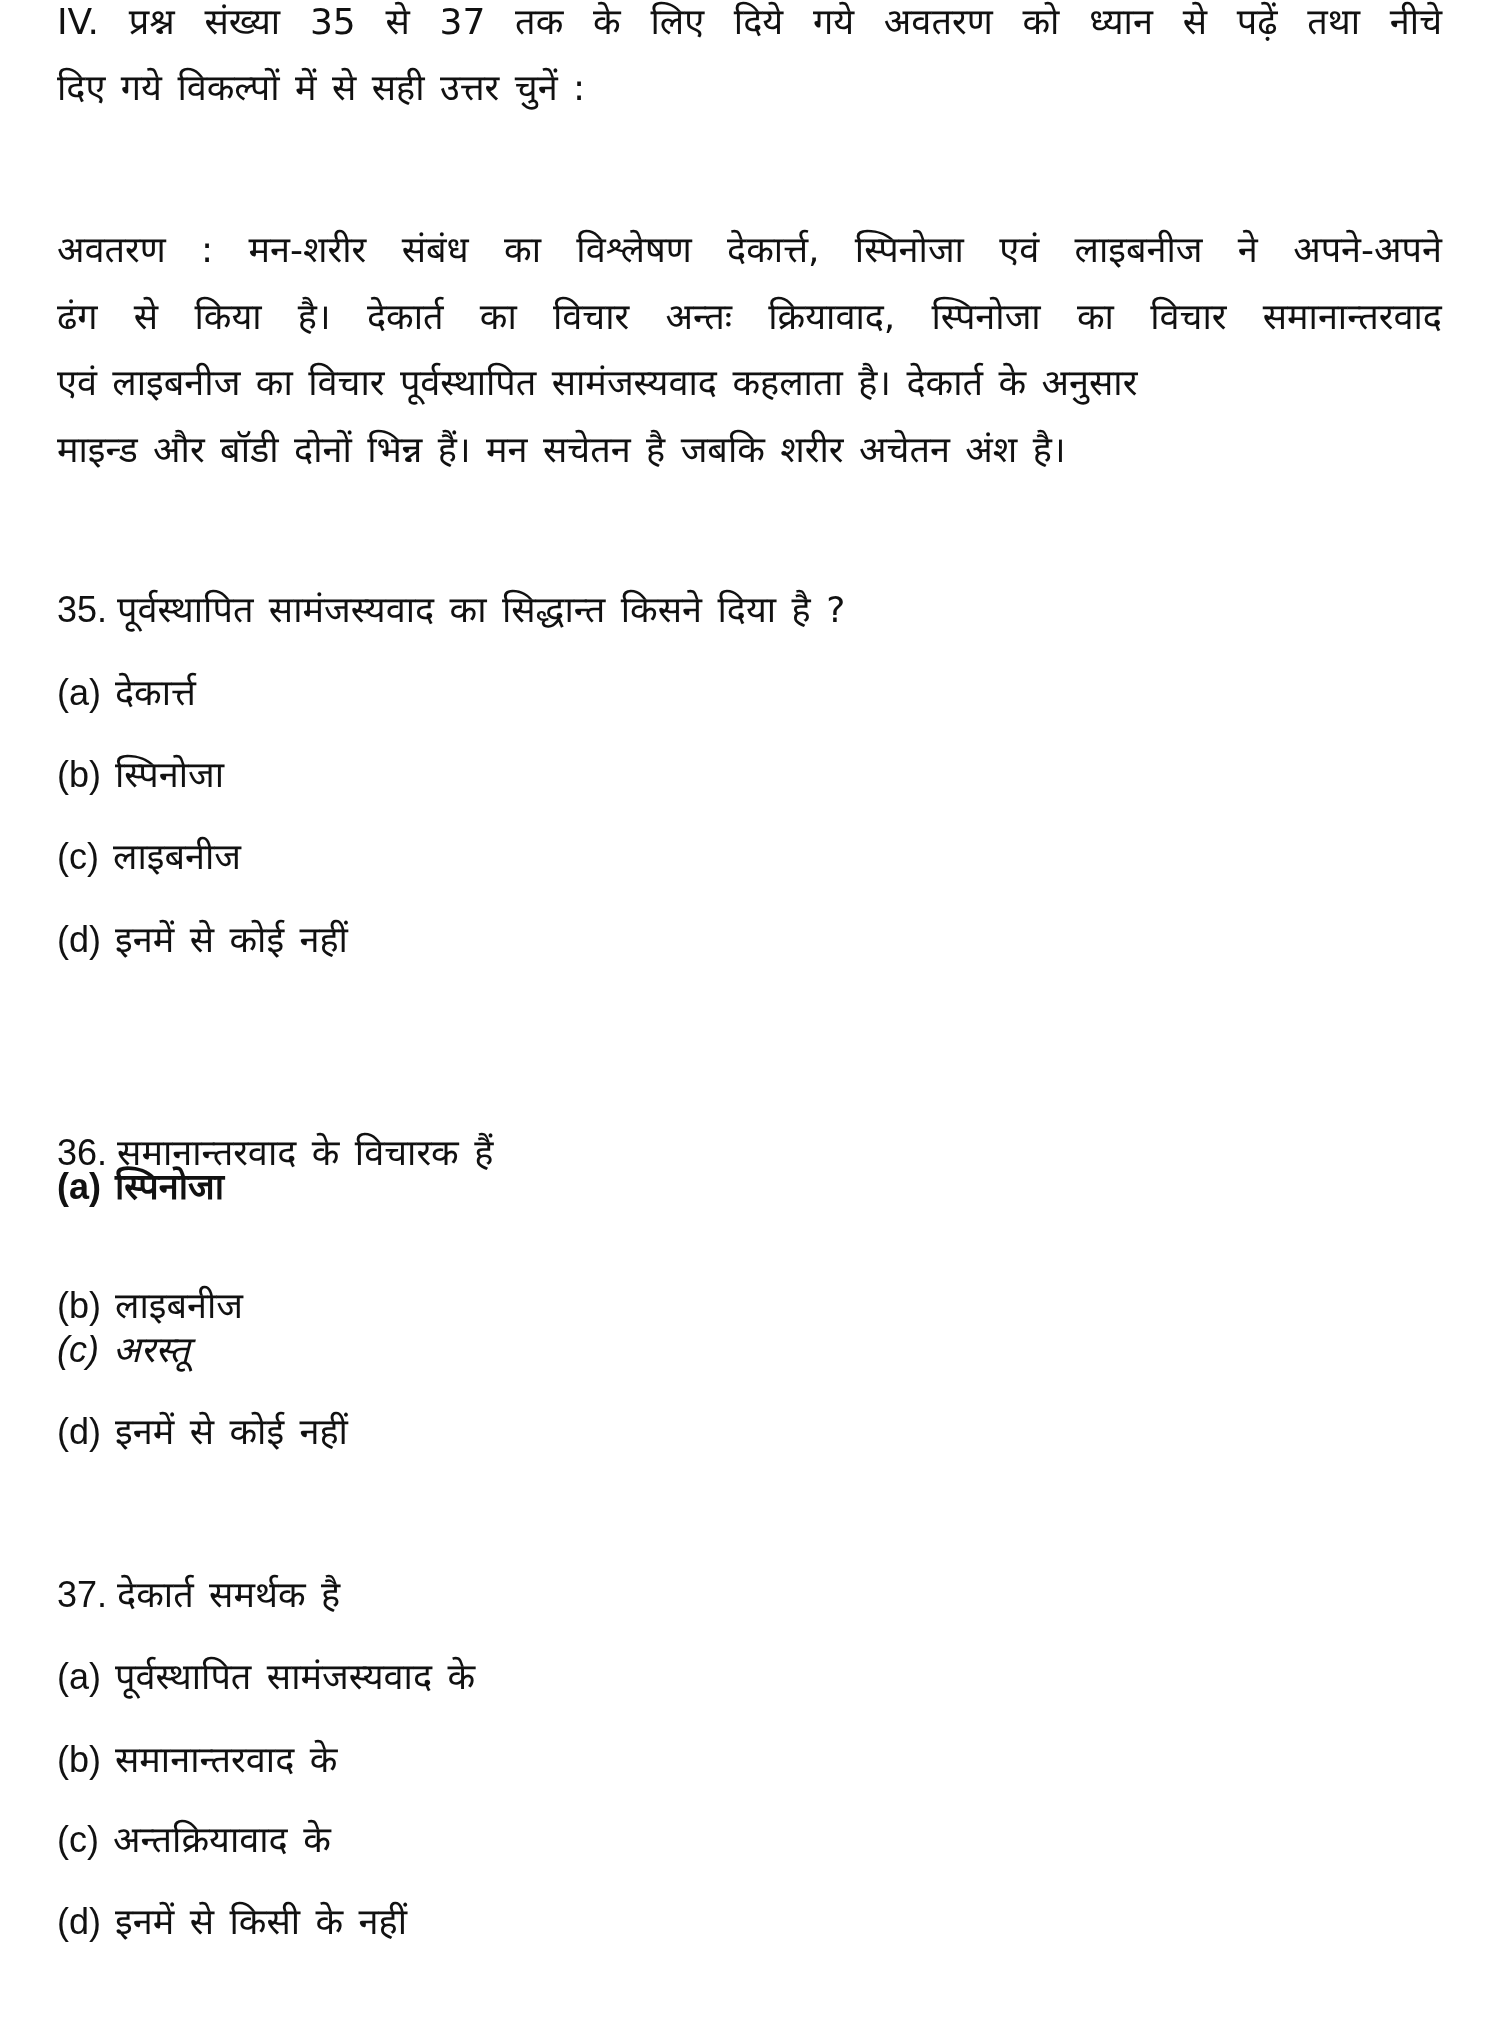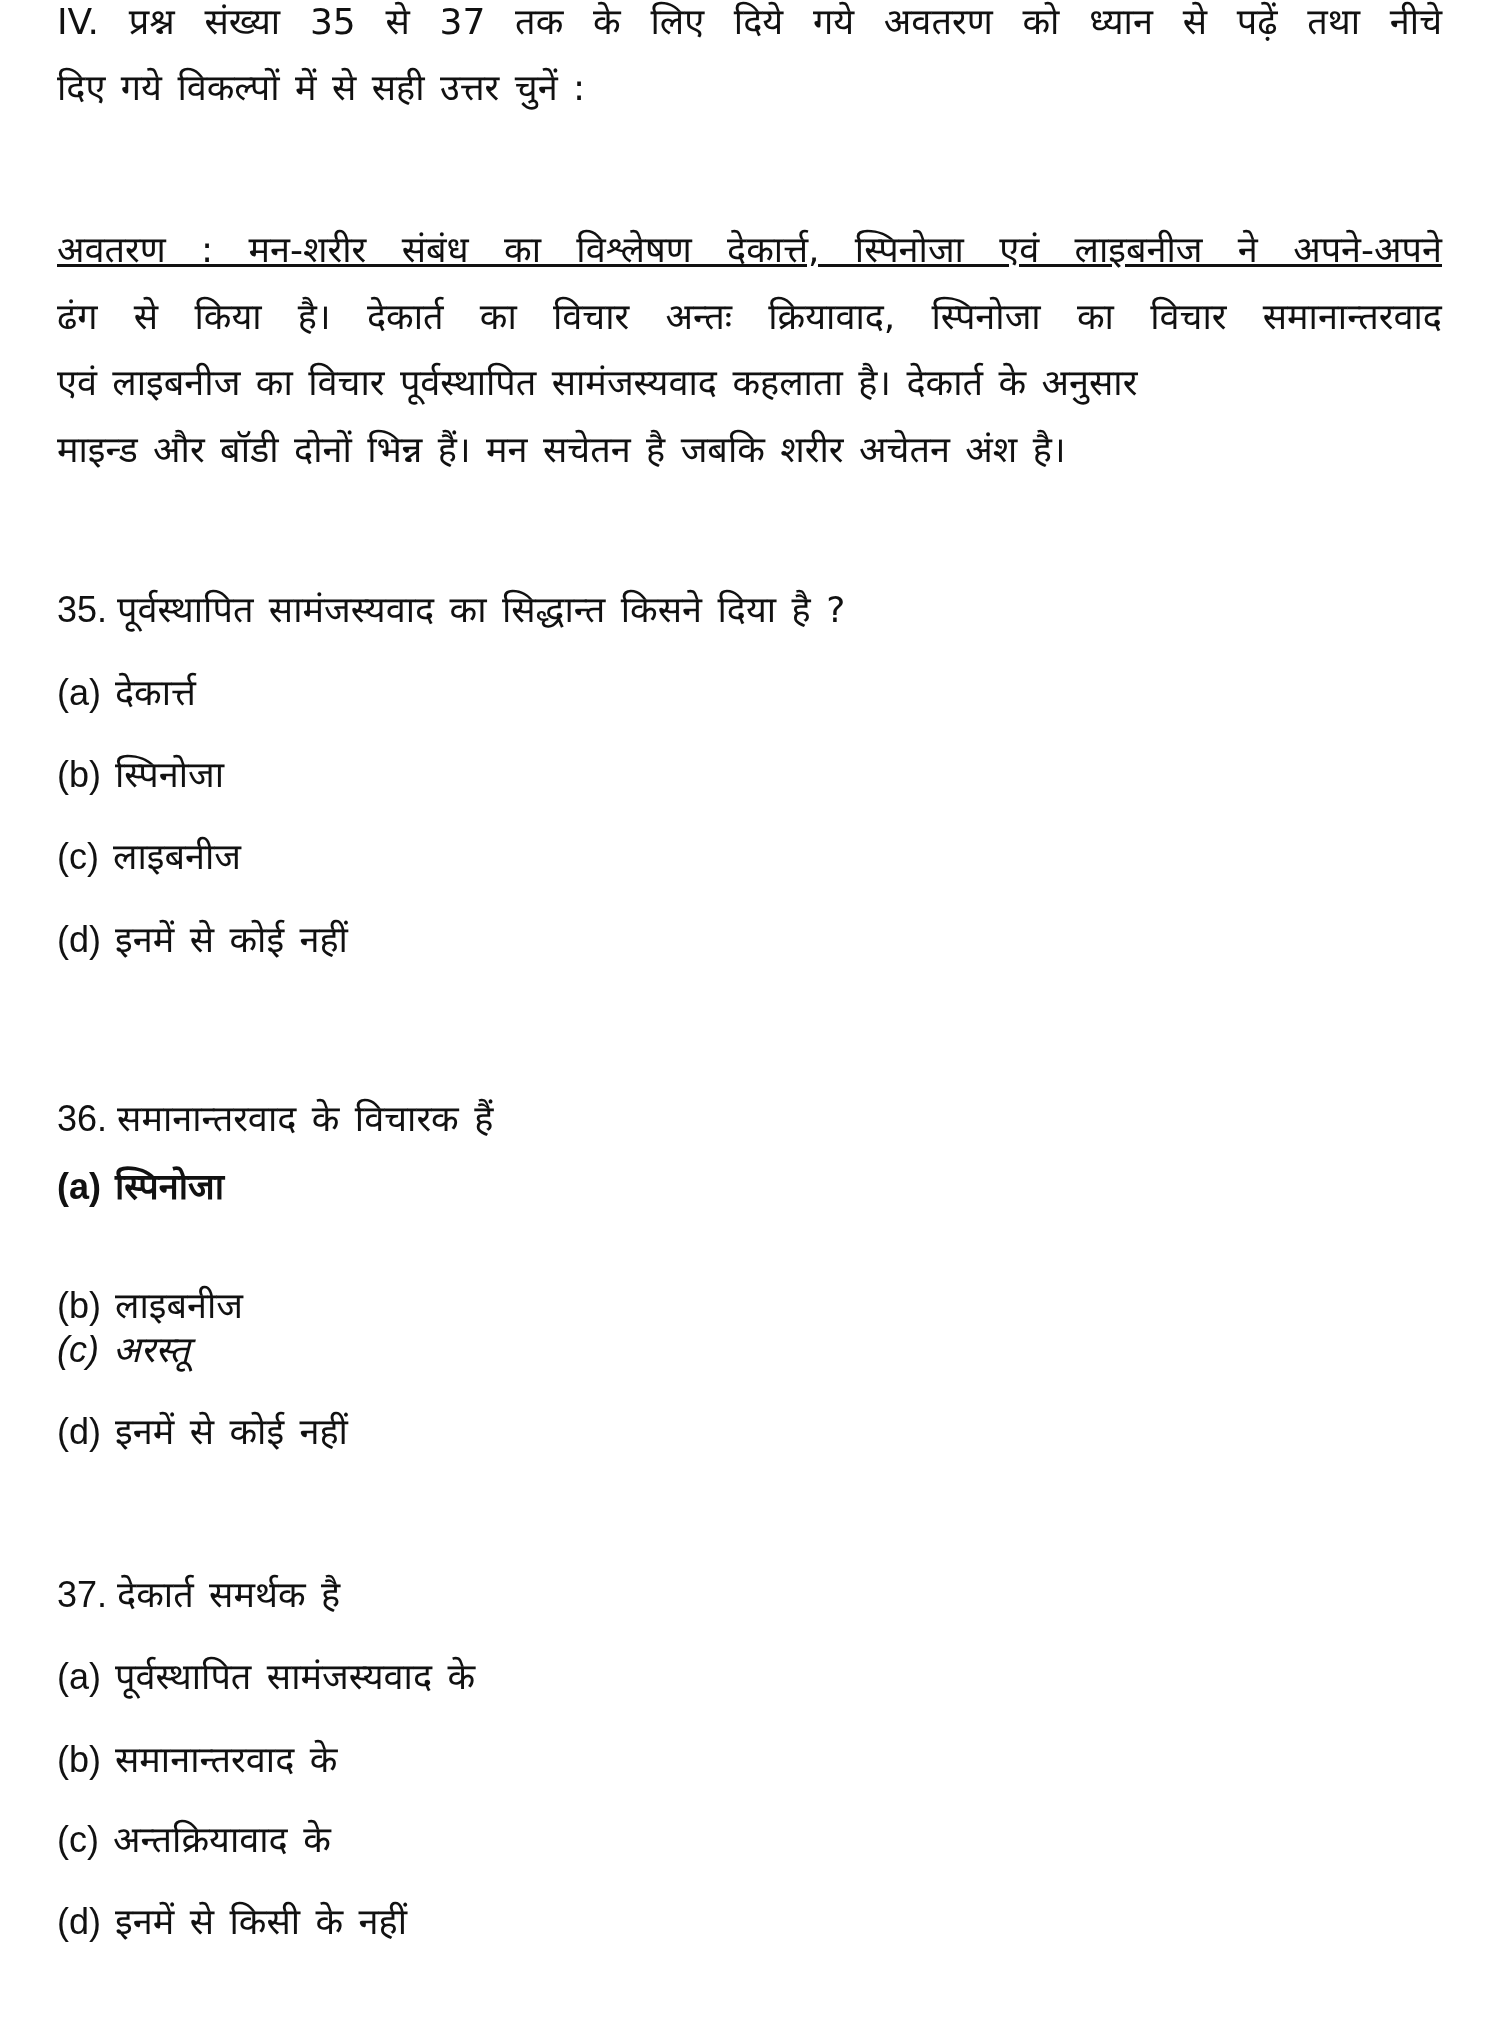--- a/index.html
+++ b/index.html
@@ -39,42 +39,42 @@
       font-family: "Liberation Sans", sans-serif;
       margin-right: 10px;
     }
   </style>
 </head>
 <body>
 
 <div class="line justified" style="top:-6px; width:1385px;">IV. प्रश्न संख्या 35 से 37 तक के लिए दिये गये अवतरण को ध्यान से पढ़ें तथा नीचे</div>
 <div class="line" style="top:60px;">दिए गये विकल्पों में से सही उत्तर चुनें :</div>
 
-<div class="line justified" style="top:222px;text-decoration:underline;">अवतरण : मन-शरीर संबंध का विश्लेषण देकार्त्त, स्पिनोजा एवं लाइबनीज ने अपने-अपने</div>
+<div class="line justified" style="top:222px;">अवतरण : मन-शरीर संबंध का विश्लेषण देकार्त्त, स्पिनोजा एवं लाइबनीज ने अपने-अपने</div>
 <div class="line justified" style="top:289px;">ढंग से किया है। देकार्त का विचार अन्तः क्रियावाद, स्पिनोजा का विचार समानान्तरवाद</div>
 <div class="line" style="top:355px;">एवं लाइबनीज का विचार पूर्वस्थापित सामंजस्यवाद कहलाता है। देकार्त के अनुसार</div>
 <div class="line" style="top:422px;">माइन्ड और बॉडी दोनों भिन्न हैं। मन सचेतन है जबकि शरीर अचेतन अंश है।</div>
 
 <div class="line" style="top:582px;">
   <span class="qnum">35.</span><span>पूर्वस्थापित सामंजस्यवाद का सिद्धान्त किसने दिया है ?</span>
 </div>
 <div class="line" style="top:665px;text-align:right;">
   <span class="opt-label">(a)</span><span>देकार्त्त</span>
 </div>
 <div class="line" style="top:747px;">
   <span class="opt-label">(b)</span><span>स्पिनोजा</span>
 </div>
 <div class="line" style="top:829px;">
   <span class="opt-label">(c)</span><span>लाइबनीज</span>
 </div>
 <div class="line" style="top:912px;">
   <span class="opt-label">(d)</span><span>इनमें से कोई नहीं</span>
 </div>
 
-<div class="line" style="top:1091px;">
+<div class="line" style="top:1125px;">
   <span class="qnum">36.</span><span>समानान्तरवाद के विचारक हैं</span>
 </div>
 <div class="line" style="top:1159px;font-weight:bold;">
   <span class="opt-label">(a)</span><span>स्पिनोजा</span>
 </div>
 <div class="line" style="top:1278px;">
   <span class="opt-label">(b)</span><span>लाइबनीज</span>
 </div>
 <div class="line" style="top:1322px;font-style:italic;">
   <span class="opt-label">(c)</span><span>अरस्तू</span>

